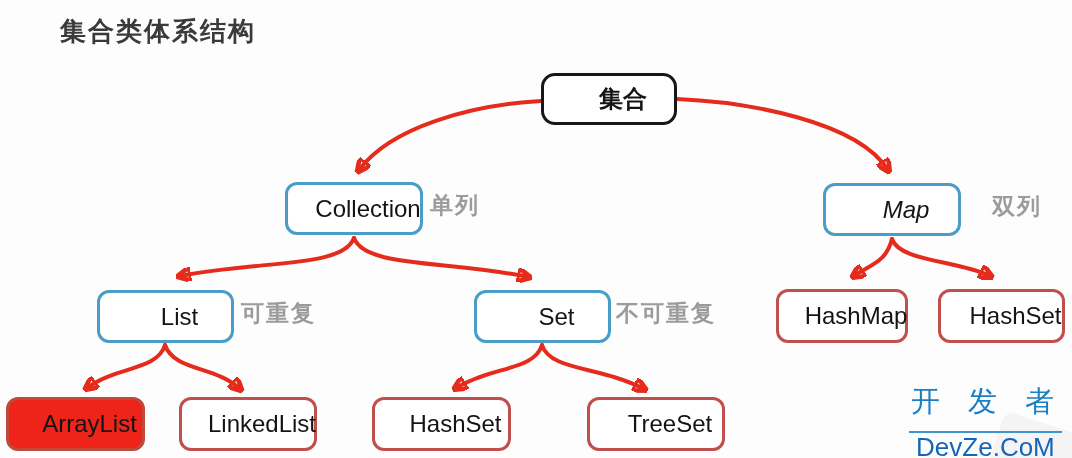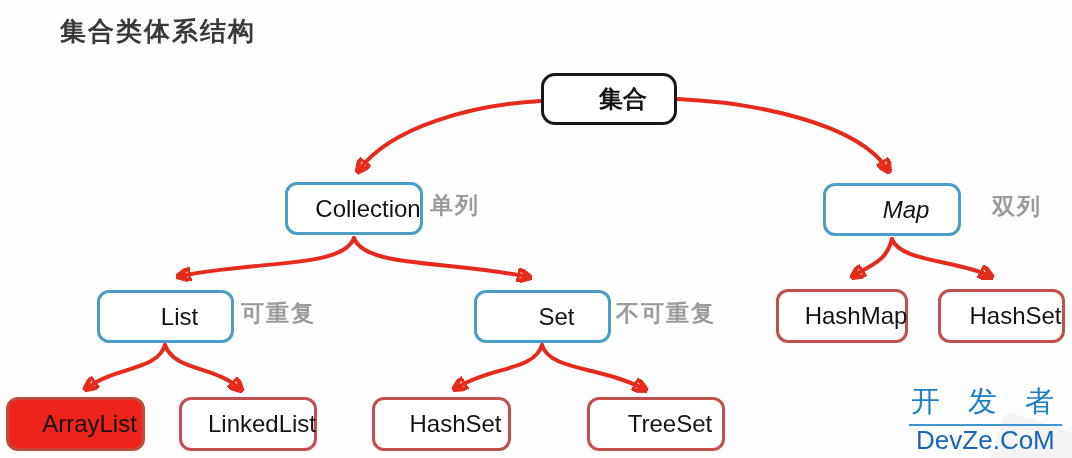--- a/index.html
+++ b/index.html
@@ -70,21 +70,21 @@
   .watermark{
     position:absolute;right:10px;top:386px;
     text-align:center;line-height:1.05;
   }
   .watermark .brand{
     display:inline-block;
     font-size:29px;color:#1b7fc4;
     letter-spacing:6px;
     word-spacing:8px;
     border-bottom:2px solid #3f95d0;
-    padding:0 2px 8px 2px;
+    padding:0 2px 15px 2px;
   }
   .watermark .domain{
     font-size:26px;color:#1565b8;
     margin-top:1px;
   }
   .corner-shape{
     position:absolute;right:-30px;bottom:-38px;
     width:110px;height:70px;
     background:#ededed;opacity:.55;
     transform:rotate(18deg);

